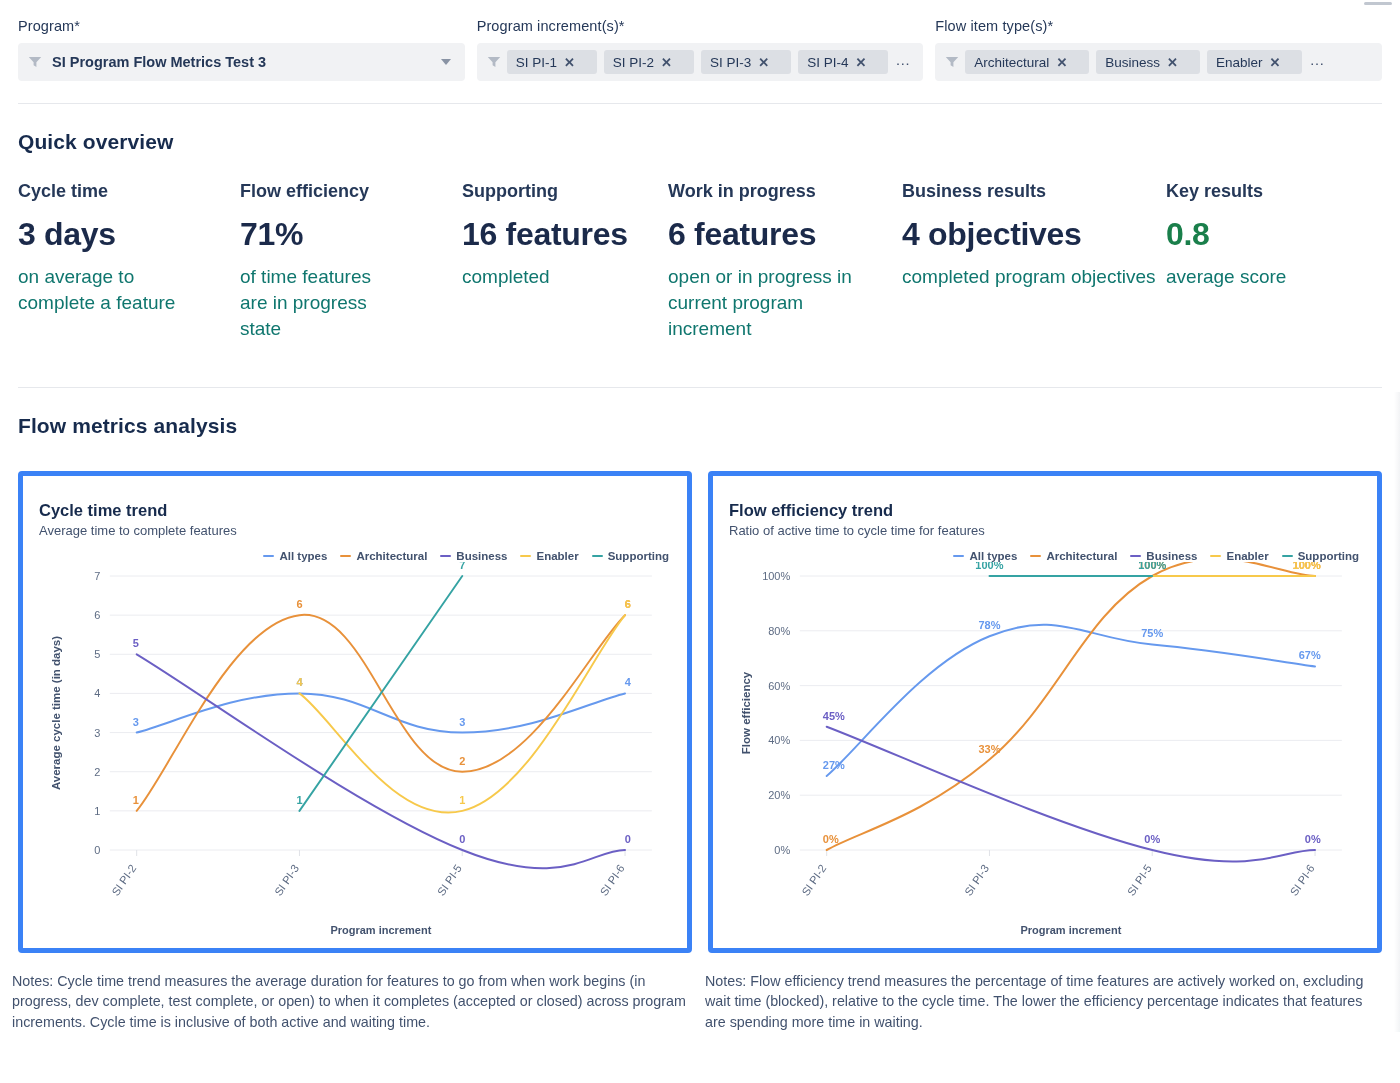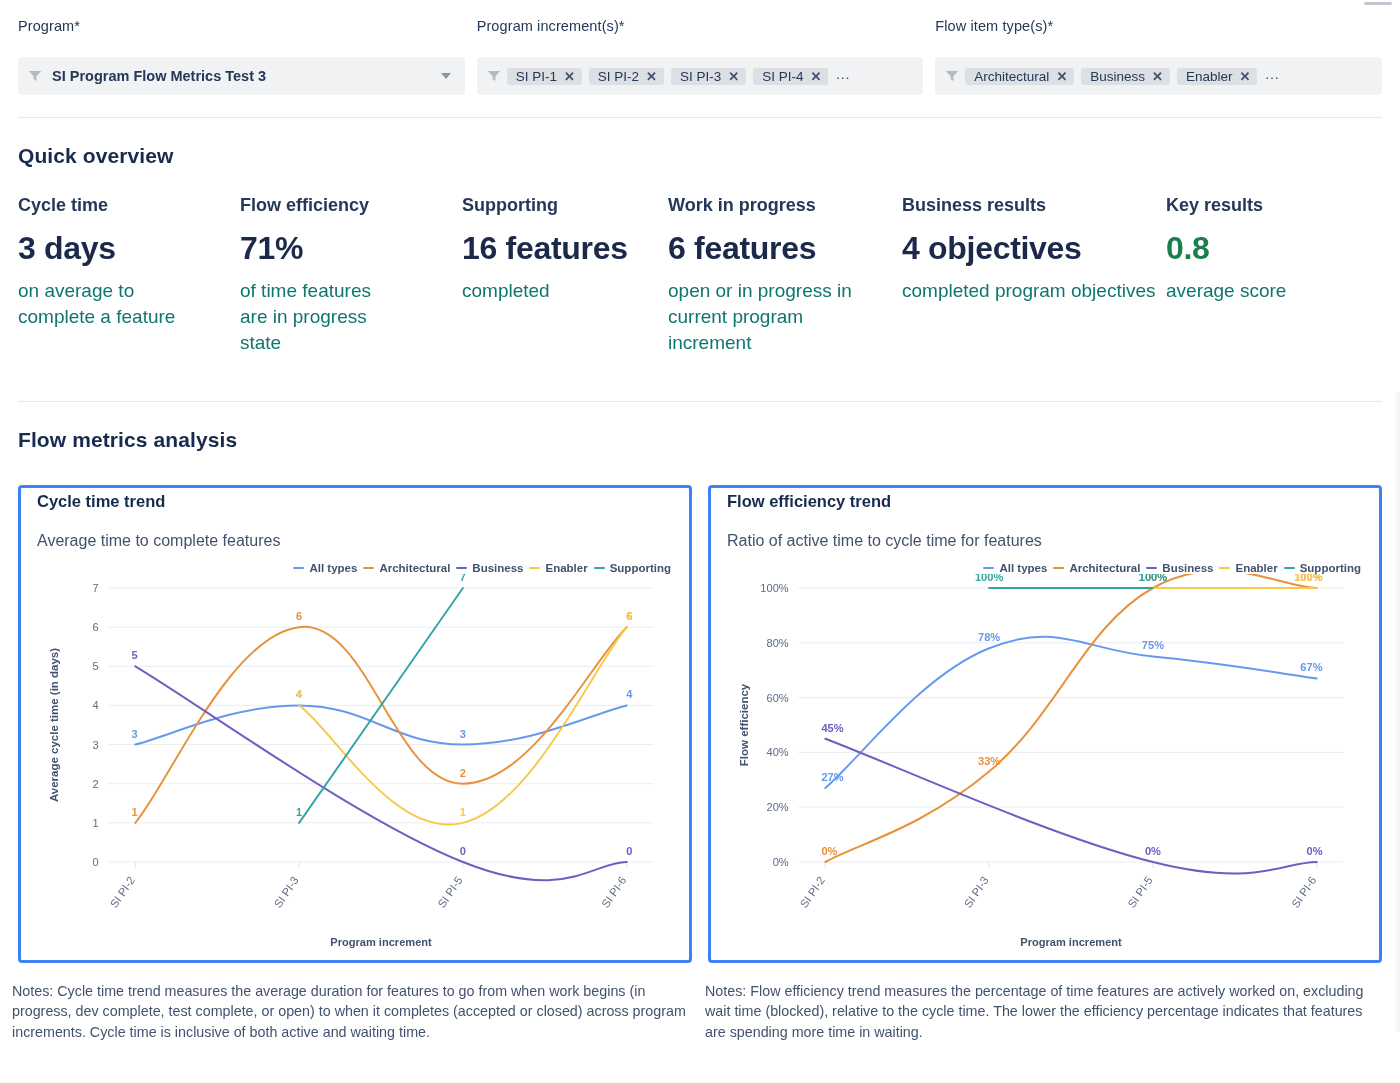--- a/index.html
+++ b/index.html
@@ -9,39 +9,39 @@
     font-family: "Liberation Sans", sans-serif;
     color: #253858;
     overflow: hidden;
   }
   .page { width: 1400px; height: 1083px; position: relative; }
 
   
   .filter-bar { display: flex; gap: 12px; padding: 18px 18px 0 18px; }
   .filter-group { flex: 1 1 0; min-width: 0; }
   .filter-label {
-    font-size: 14.5px; color: #253858; margin-bottom: 23px; letter-spacing: .1px;
+    font-size: 14.5px; color: #253858; margin-bottom: 9px; letter-spacing: .1px;
   }
   .filter-field {
     background: #f1f2f4; border-radius: 4px; height: 38px;
     display: flex; align-items: center; padding: 0 10px; gap: 6px;
     position: relative;
   }
   .funnel { flex: 0 0 auto; width: 14px; height: 12px; display:block; }
   .single-value {
     font-size: 14.5px; font-weight: bold; color: #253858; flex: 1 1 auto;
     white-space: nowrap; overflow: hidden; text-overflow: ellipsis;
     padding-left: 4px;
   }
   .caret { width: 0; height: 0; border-left: 5px solid transparent;
     border-right: 5px solid transparent; border-top: 6px solid #8993a4; margin-right: 4px; }
   .chips { display: flex; align-items: center; gap: 7px; flex: 1 1 auto; overflow: hidden; }
   .chip {
-    background: #dcdfe4; border-radius: 3px; height: 17px; display: inline-flex;
-    align-items: center; gap: 7px; padding: 0 7px 0 9px; font-size: 13.5px;
+    background: #dcdfe4; border-radius: 3px; height: 24px; display: inline-flex;
+    align-items: center; gap: 7px; padding: 0 22px 0 9px; font-size: 13.5px;
     color: #253858; white-space: nowrap;
   }
   .chip .x { font-size: 13px; font-weight: bold; color: #42526e; line-height: 1; cursor: pointer; }
   .ellipsis { font-size: 15px; color: #42526e; letter-spacing: 1px; padding-bottom: 5px; }
 
   
   .divider { height: 1px; background: #e6e8ec; margin: 22px 18px 0 18px; }
   .section-title {
     font-size: 21px; font-weight: bold; color: #172b4d; letter-spacing: .1px;
   }
@@ -50,26 +50,26 @@
   .stat { flex: 0 0 auto; }
   .stat-label { font-size: 18px; font-weight: bold; color: #253858; }
   .stat-value { font-size: 32px; font-weight: bold; color: #1b2a4a; margin-top: 14px; letter-spacing: -.3px; }
   .stat-value.green { color: #1a7f4b; }
   .stat-sub { font-size: 19px; color: #0f766e; margin-top: 11px; line-height: 1.38; }
 
   
   .fma { padding: 26px 18px 0 18px; }
   .cards { display: flex; gap: 16px; margin-top: 33px; }
   .card {
-    flex: 1 1 0; background: #fff; border: 3px solid #3b82f6; border-radius: 4px;
-    padding: 4px 16px 10px 16px; position: relative;
+    flex: 1 1 0; background: #fff; border: 5px solid #3b82f6; border-radius: 4px;
+    padding: 25px 16px 10px 16px; position: relative;
   }
   .card-title { font-size: 16.5px; font-weight: bold; color: #172b4d; }
-  .card-sub { font-size: 16px; color: #42526e; margin-top: 21px; }
-  .legend { display: flex; justify-content: flex-end; gap: 6px; margin-top: 12px; padding-right: 2px; }
+  .card-sub { font-size: 13px; color: #42526e; margin-top: 3px; }
+  .legend { display: flex; justify-content: flex-end; gap: 13px; margin-top: 12px; padding-right: 2px; }
   .legend-item { display: inline-flex; align-items: center; gap: 5px; font-size: 11.5px; font-weight: bold; color: #42526e; }
   .legend-dash { width: 11px; height: 2px; border-radius: 1px; display: inline-block; }
 
   .chart-wrap { position: relative; width: 100%; height: 376px; }
   .chart-wrap svg { display: block; width: 100%; height: 100%; }
 
   .notes { font-size: 14.3px; color: #42526e; line-height: 1.45; }
   .notes-row { display: flex; gap: 16px; padding: 18px 18px 0 12px; }
   .notes-col { flex: 1 1 0; }
 

